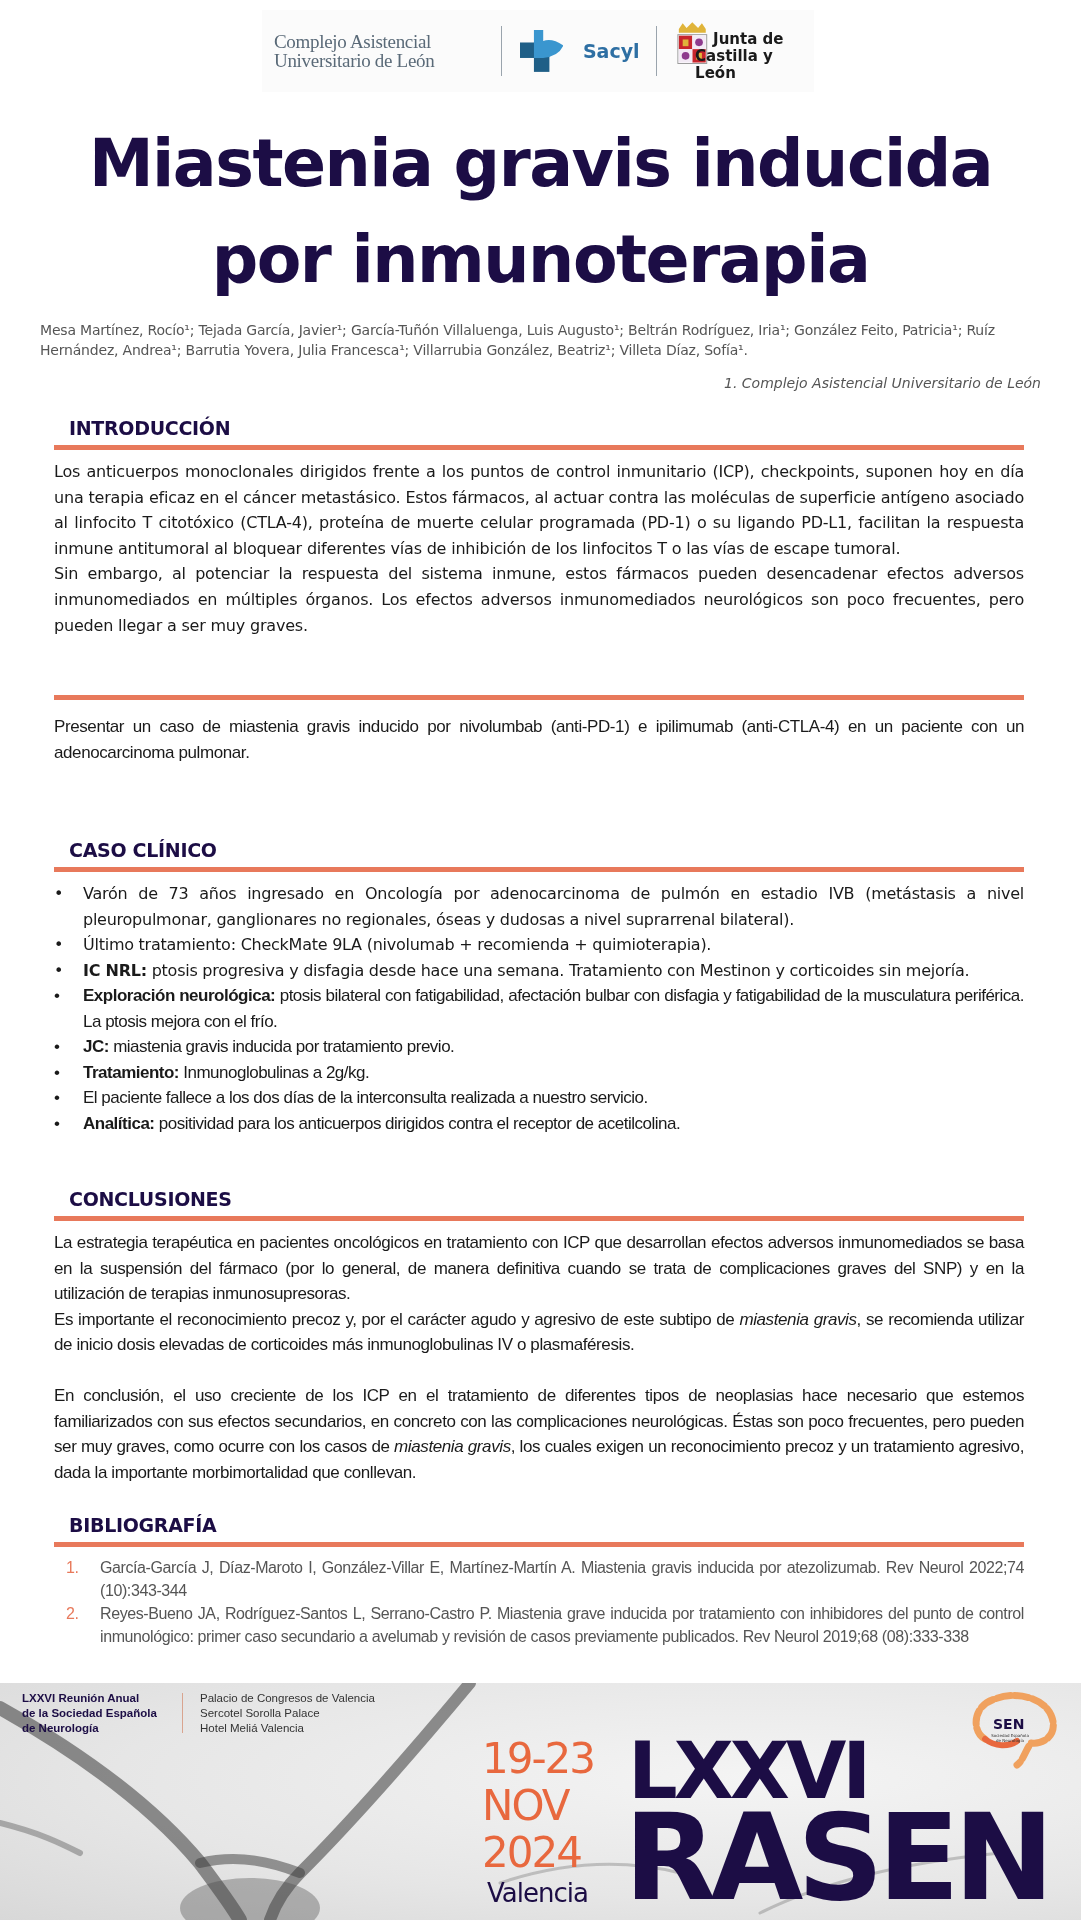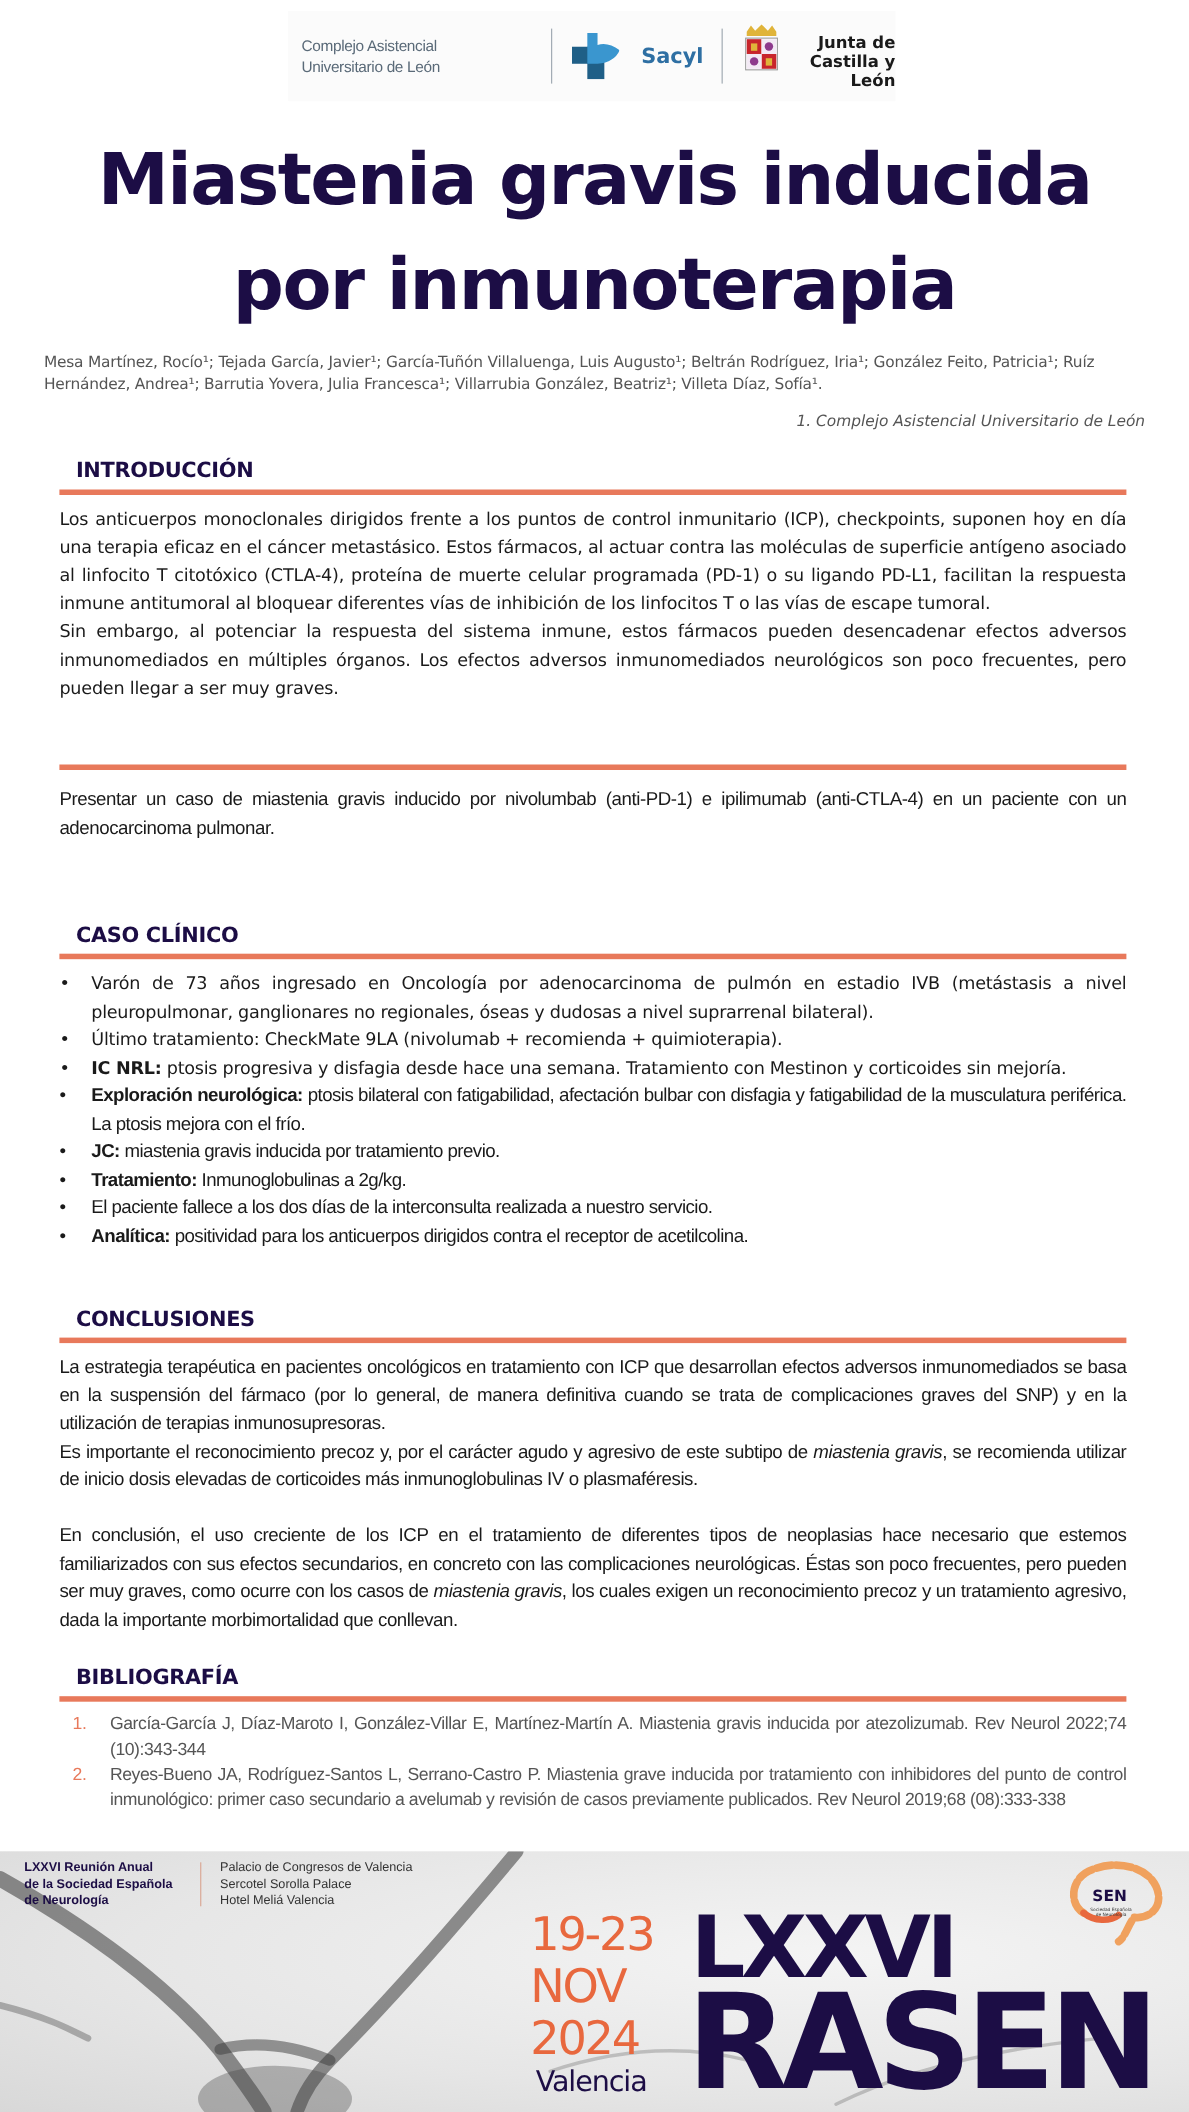--- a/index.html
+++ b/index.html
@@ -10,28 +10,28 @@
     color: #1a1a1a;
   }
   
   .logo-bar {
     position: absolute; left: 262px; top: 10px; width: 552px; height: 82px;
     background: #fbfbfb;
     display: flex; align-items: center;
   }
   .logo-cau {
     width: 220px; padding-left: 12px;
-    color: #5a6a78; font-size: 14px; line-height: 19px;
-    font-family: Liberation Sans, sans-serif; letter-spacing: -0.3px;
+    color: #5a6a78; font-size: 19px; line-height: 19px;
+    font-family: Liberation Serif, serif; letter-spacing: -0.3px;
   }
   .logo-sep { width: 1px; height: 50px; background: #9aa4ad; margin: 0 18px 0 16px; }
   .logo-sacyl { display: flex; align-items: center; width: 120px; }
   .sacyl-text { color: #2e6fa3; font-weight: bold; font-size: 19px; margin-left: 20px; font-family: "DejaVu Sans", sans-serif; }
   .logo-junta { display: flex; align-items: flex-end; }
-  .junta-text { font-weight: bold; font-size: 15px; line-height: 17px; color: #1a1a1a; font-family: "DejaVu Sans", sans-serif; margin-left: -14px; text-align: right; }
+  .junta-text { font-weight: bold; font-size: 15px; line-height: 17px; color: #1a1a1a; font-family: "DejaVu Sans", sans-serif; margin-left: -14px; }
   
   .title {
     position: absolute; left: 0; top: 116px; width: 1081px; text-align: center;
     font-family: "DejaVu Sans", sans-serif; font-weight: bold;
     color: #1c0d45; font-size: 65px; line-height: 96px; letter-spacing: -1.5px;
   }
   .authors {
     position: absolute; left: 40px; top: 320px; width: 1000px;
     font-family: "DejaVu Sans", sans-serif; font-size: 14px; line-height: 20px;
     color: #555555; letter-spacing: -0.2px;

